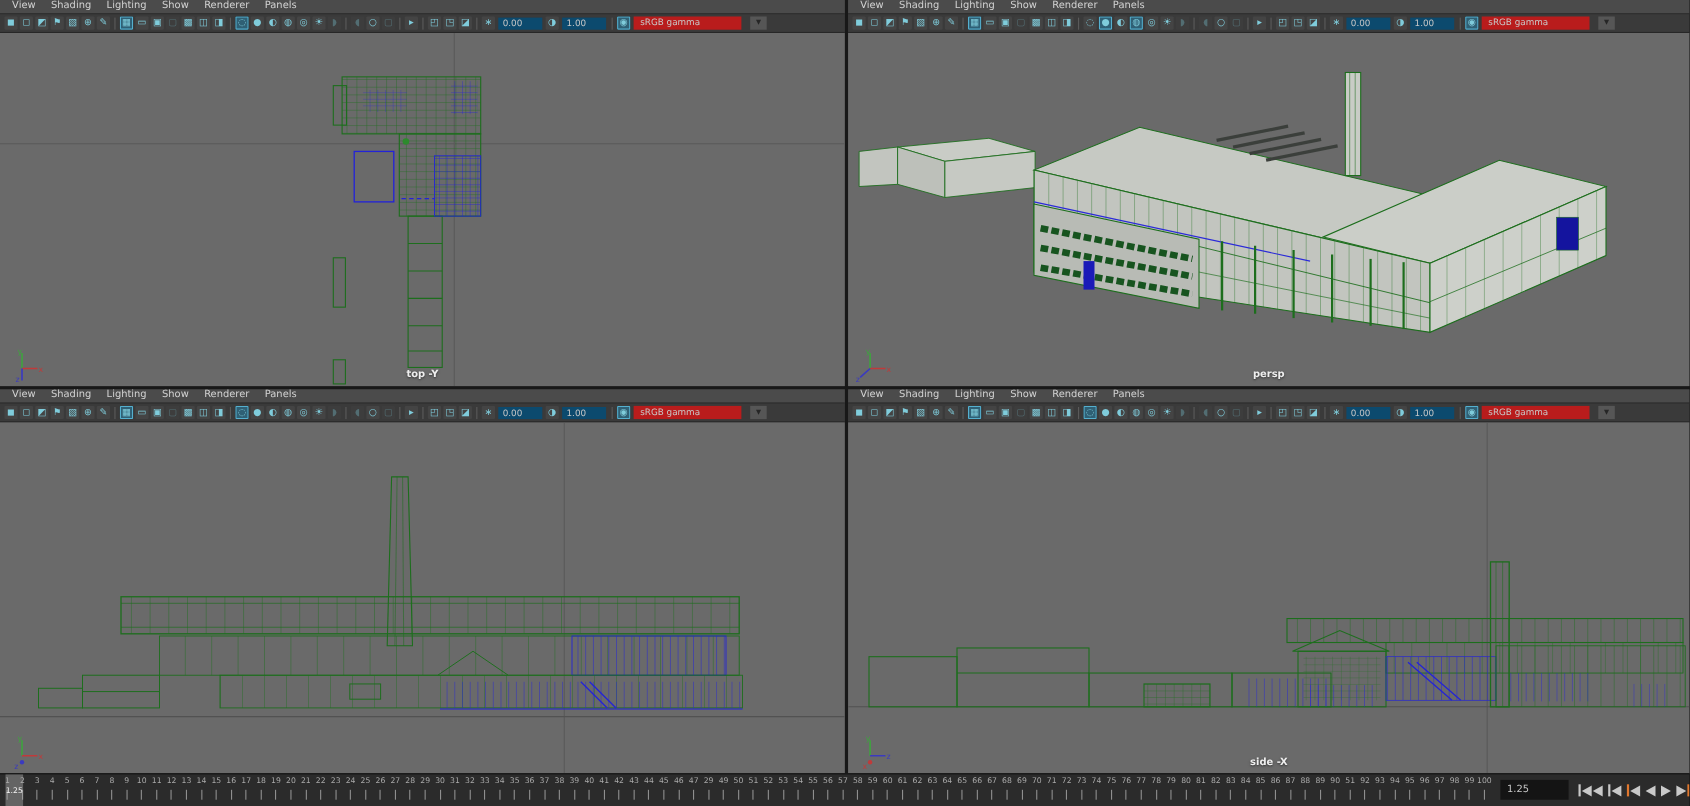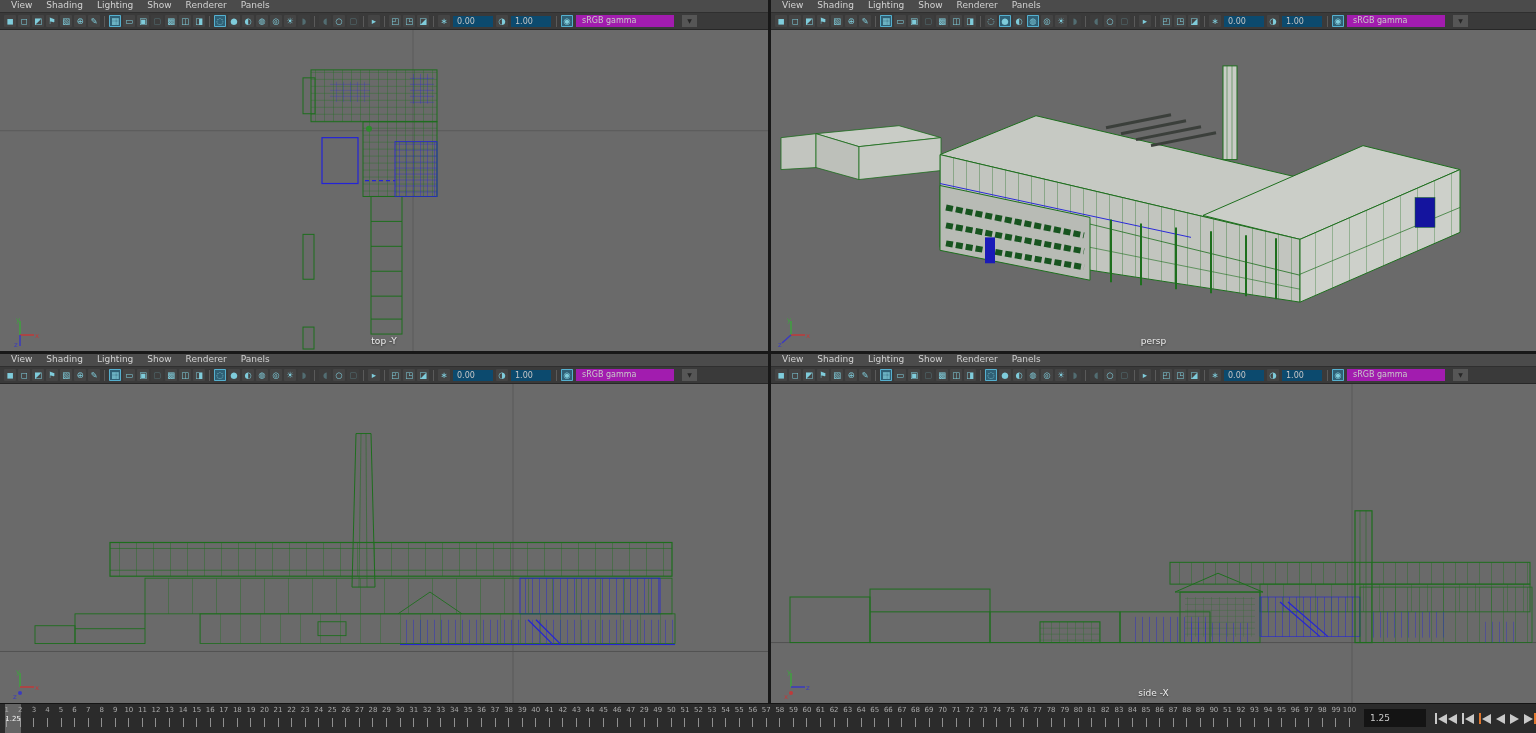--- a/index.html
+++ b/index.html
@@ -15,28 +15,28 @@
   .vp-menu{padding:0 7px;cursor:default}
   .vp-toolbar{flex:0 0 16px;height:16px;background:#3a3a3a;display:flex;align-items:center;
     padding-left:3px;border-top:1px solid #2f2f2f;border-bottom:1px solid #272727;white-space:nowrap}
   .tb-icon{display:inline-block;width:12px;height:12px;margin:0 1px;font-size:8.5px;line-height:12px;
     text-align:center;color:#7fccdb;background:#444444;border-radius:1px;overflow:hidden}
   .tb-icon.active{background:#2f6075;box-shadow:inset 0 0 0 1px #55b0cf}
   .tb-icon.dim{opacity:.35}
   .tb-sep{display:inline-block;width:1px;height:11px;background:#5a5a5a;margin:0 3px}
   .tb-field{display:inline-block;width:32px;height:11px;background:#0c4a6e;color:#c6c6c6;
     font-size:8px;line-height:11px;padding:0 4px;margin:0 2px}
-  .tb-dd{display:inline-block;width:86px;height:12px;background:#a21caf;color:#c9c9c9;
+  .tb-dd{display:inline-block;width:86px;height:12px;background:#b91c1c;color:#c9c9c9;
     font-size:8px;line-height:12px;padding:0 6px;margin-left:2px}
   .tb-arrow{display:inline-block;width:15px;height:12px;background:#565656;color:#262626;
     font-size:6px;line-height:12px;text-align:center;margin-left:8px}
   .vp-canvas{flex:1 1 auto;position:relative;background:#6a6a6a;overflow:hidden}
   .vp-canvas svg.scene{position:absolute;left:0;top:0;width:100%;height:100%}
   .vp-label{position:absolute;bottom:5px;left:0;right:0;text-align:center;font-size:9px;
-    font-weight:normal;color:#eeeeee;text-shadow:0 1px 2px rgba(0,0,0,.55);pointer-events:none}
+    font-weight:bold;color:#eeeeee;text-shadow:0 1px 2px rgba(0,0,0,.55);pointer-events:none}
   .vp-gizmo{position:absolute;left:6px;bottom:2px}
   
   .timeline{position:absolute;left:0;top:703px;width:1536px;height:30px;background:#2b2b2b;
     display:flex;border-top:1px solid #141414;box-sizing:border-box}
   .tl-track{flex:1 1 auto;display:flex;position:relative;padding-top:2px}
   .tl-cell{flex:1 1 0;text-align:center;font-size:7px;color:#a9a9a9;overflow:visible}
   .tl-num{display:block;height:9px;line-height:9px}
   .tl-tick{display:block;width:1px;height:9px;background:#8f8f8f;margin:3px auto 0}
   .tl-marker{position:absolute;left:5px;top:0;bottom:0;width:16px;background:rgba(170,170,170,.45);
     color:#f4f4f4;font-size:7px;display:flex;align-items:center;justify-content:center}

